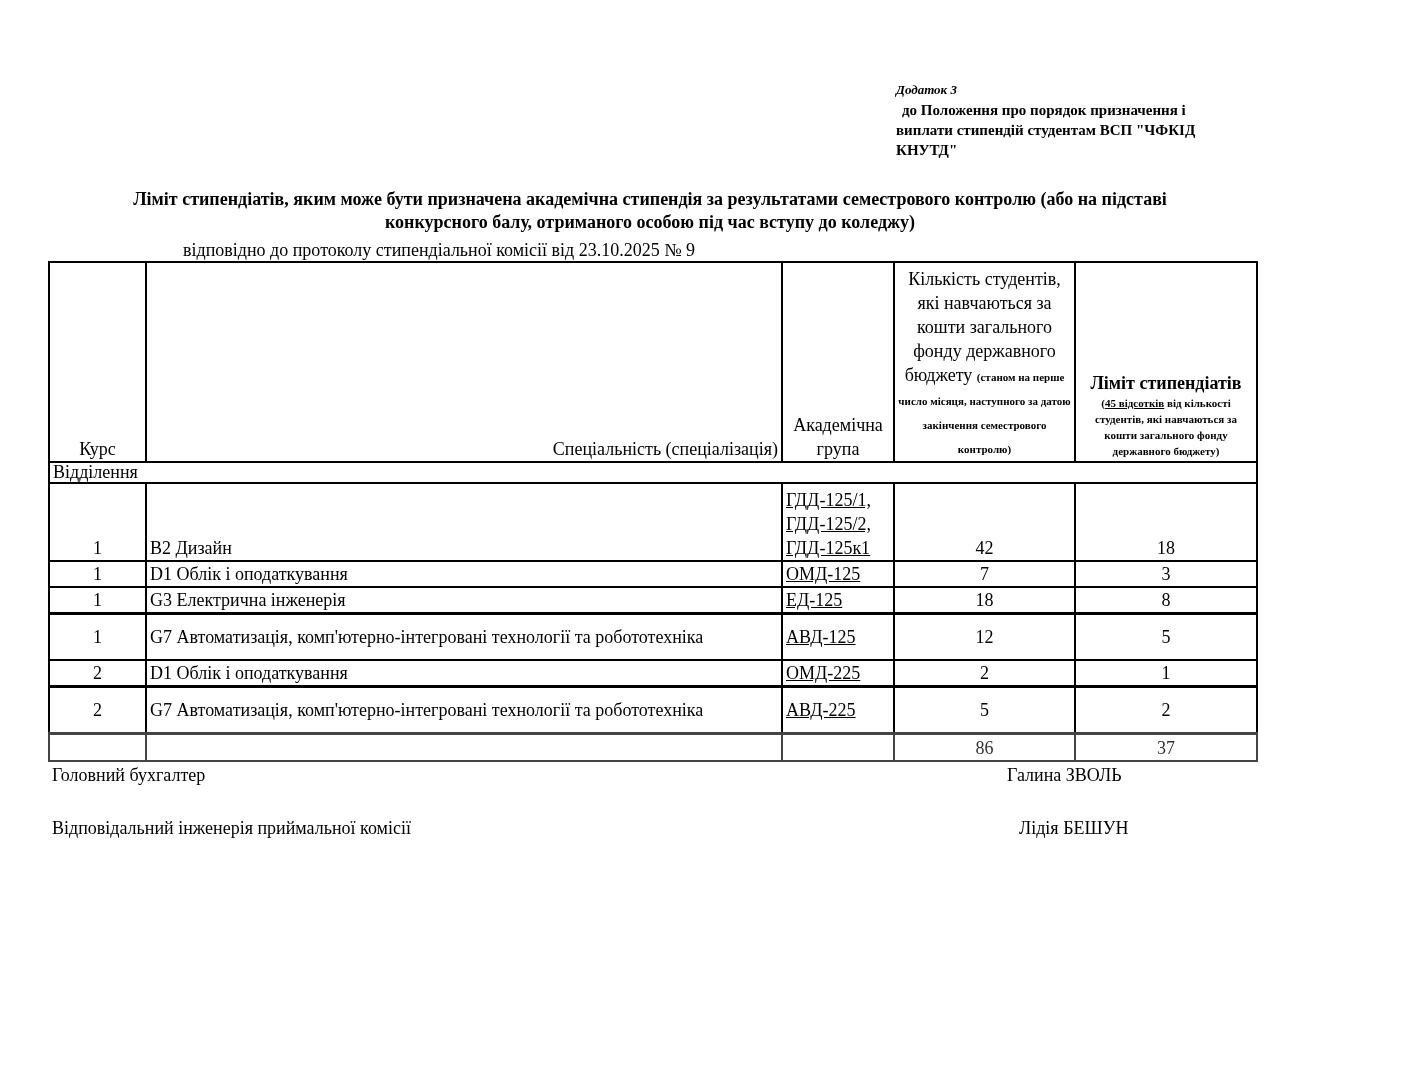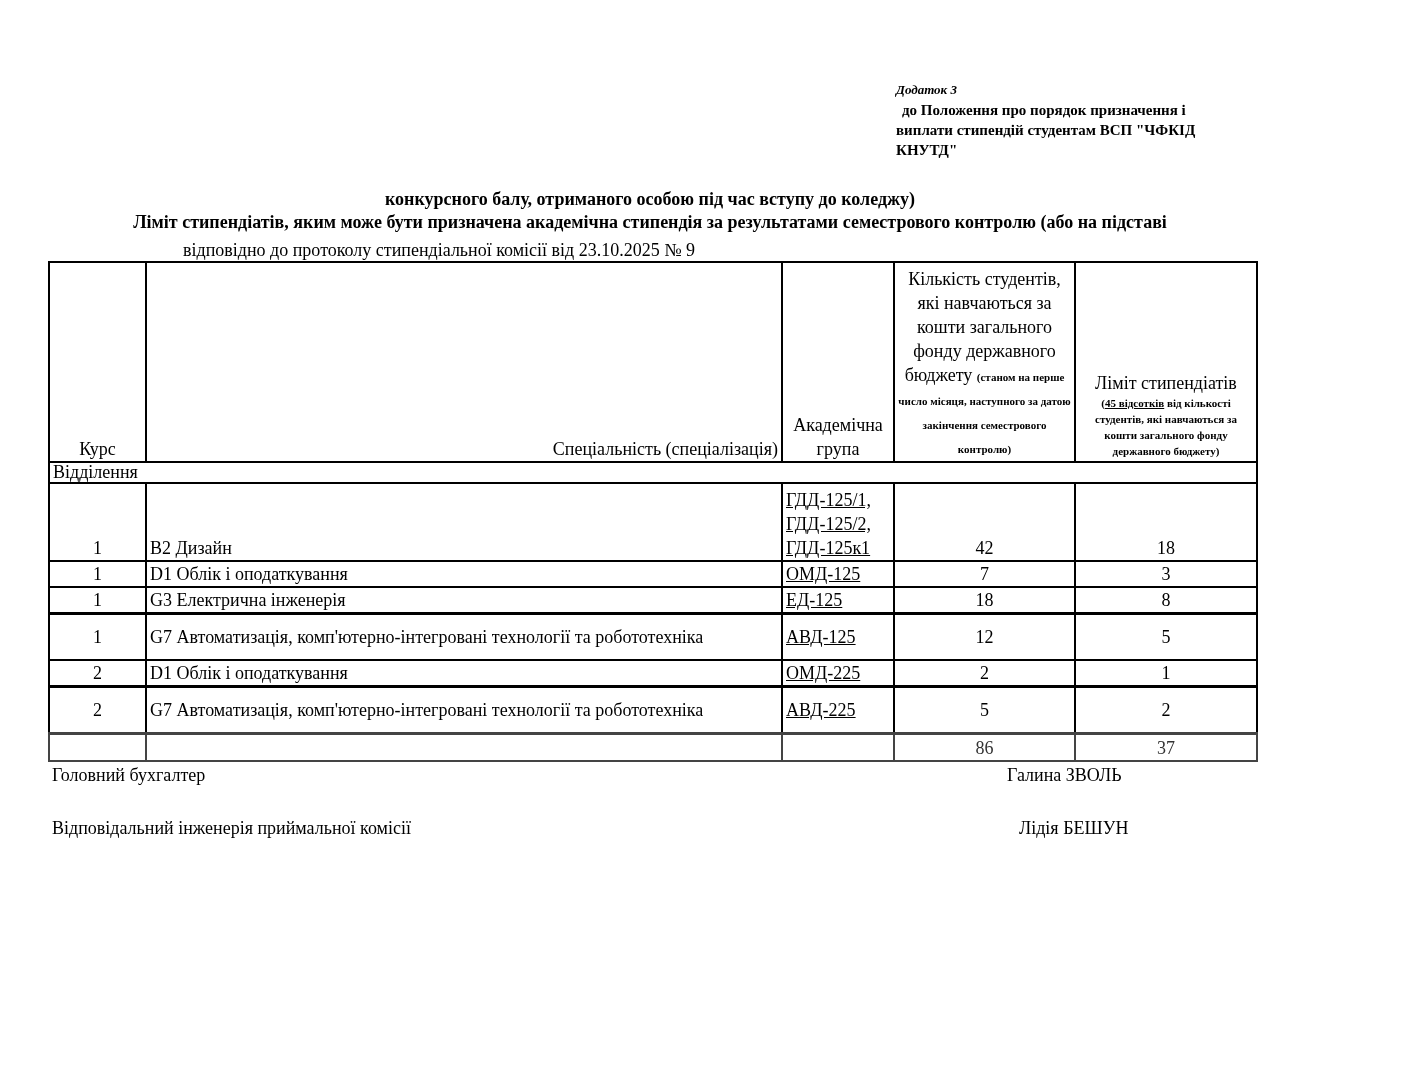--- a/index.html
+++ b/index.html
@@ -33,21 +33,21 @@
   table.main th { vertical-align: bottom; line-height: 24px; }
   col.c-course { width: 97px; }
   col.c-spec { width: 636px; }
   col.c-group { width: 112px; }
   col.c-count { width: 181px; }
   col.c-limit { width: 182px; }
   .hdr-row th { height: 196px; }
   .hdr-count { text-align: center; font-size: 18px; line-height: 24px; padding-bottom: 2px !important; border-radius: 25px; }
   .hdr-count .small, .hdr-limit .small { font-size: 11px; line-height: 16px; font-weight: bold; }
   .hdr-limit { text-align: center; padding-bottom: 2px !important; }
-  .hdr-limit .big { font-size: 18px; line-height: 24px; display: block; }
+  .hdr-limit .big { font-size: 18px; line-height: 24px; display: block; font-weight: bold; }
   .hdr-limit .small { display: block; }
   .hdr-limit u { text-decoration: underline; }
   .dept-row td { height: 19px; line-height: 19px; padding: 0 2px; border-bottom: 3px solid #000; }
   tr.data td { vertical-align: bottom; line-height: 24px; }
   tr.mid td { vertical-align: middle; }
   td.num { text-align: center; }
   td.grp { padding-left: 2px; text-decoration: underline; }
   tr.r-tall td { height: 76px; }
   tr.r-1 td { height: 23px; }
   tr.r-2 td { height: 44px; }
@@ -61,22 +61,22 @@
 <body>
 
 <div class="appendix">
   <span class="a-title">Додаток 3</span>
   <span class="a-line indent">до Положення про порядок призначення і</span>
   <span class="a-line">виплати стипендій студентам ВСП "ЧФКІД</span>
   <span class="a-line">КНУТД"</span>
 </div>
 
 <div class="doc-title">
+  <div>Ліміт стипендіатів, яким може бути призначена академічна стипендія за результатами семестрового контролю (або на підставі</div>
   <div>конкурсного балу, отриманого особою під час вступу до коледжу)</div>
-  <div>Ліміт стипендіатів, яким може бути призначена академічна стипендія за результатами семестрового контролю (або на підставі</div>
 </div>
 <div class="doc-subtitle">відповідно до протоколу стипендіальної комісії від 23.10.2025 № 9</div>
 
 <table class="main">
   <colgroup>
     <col class="c-course">
       <col class="c-spec">
       <col class="c-group">
       <col class="c-count">
       <col class="c-limit">

